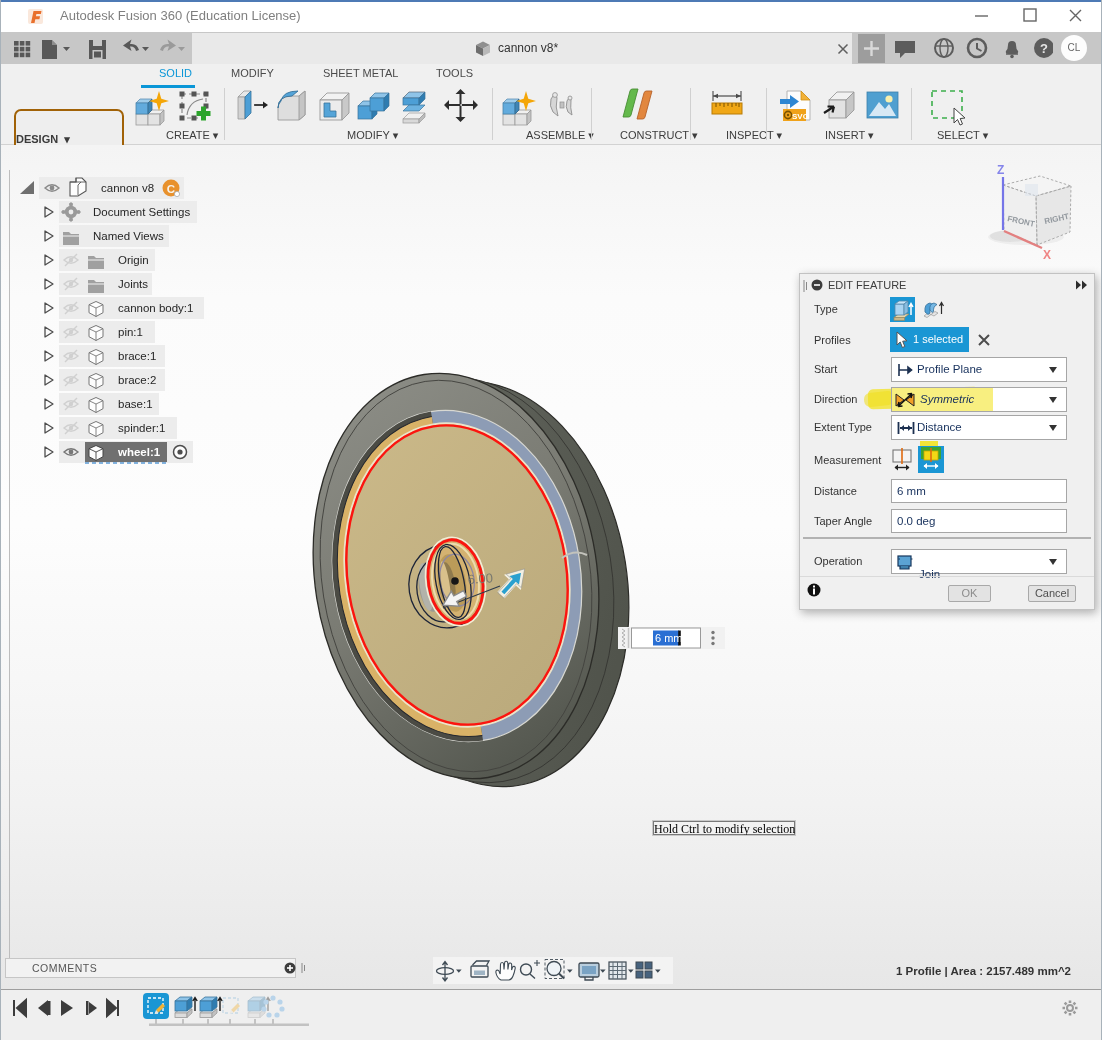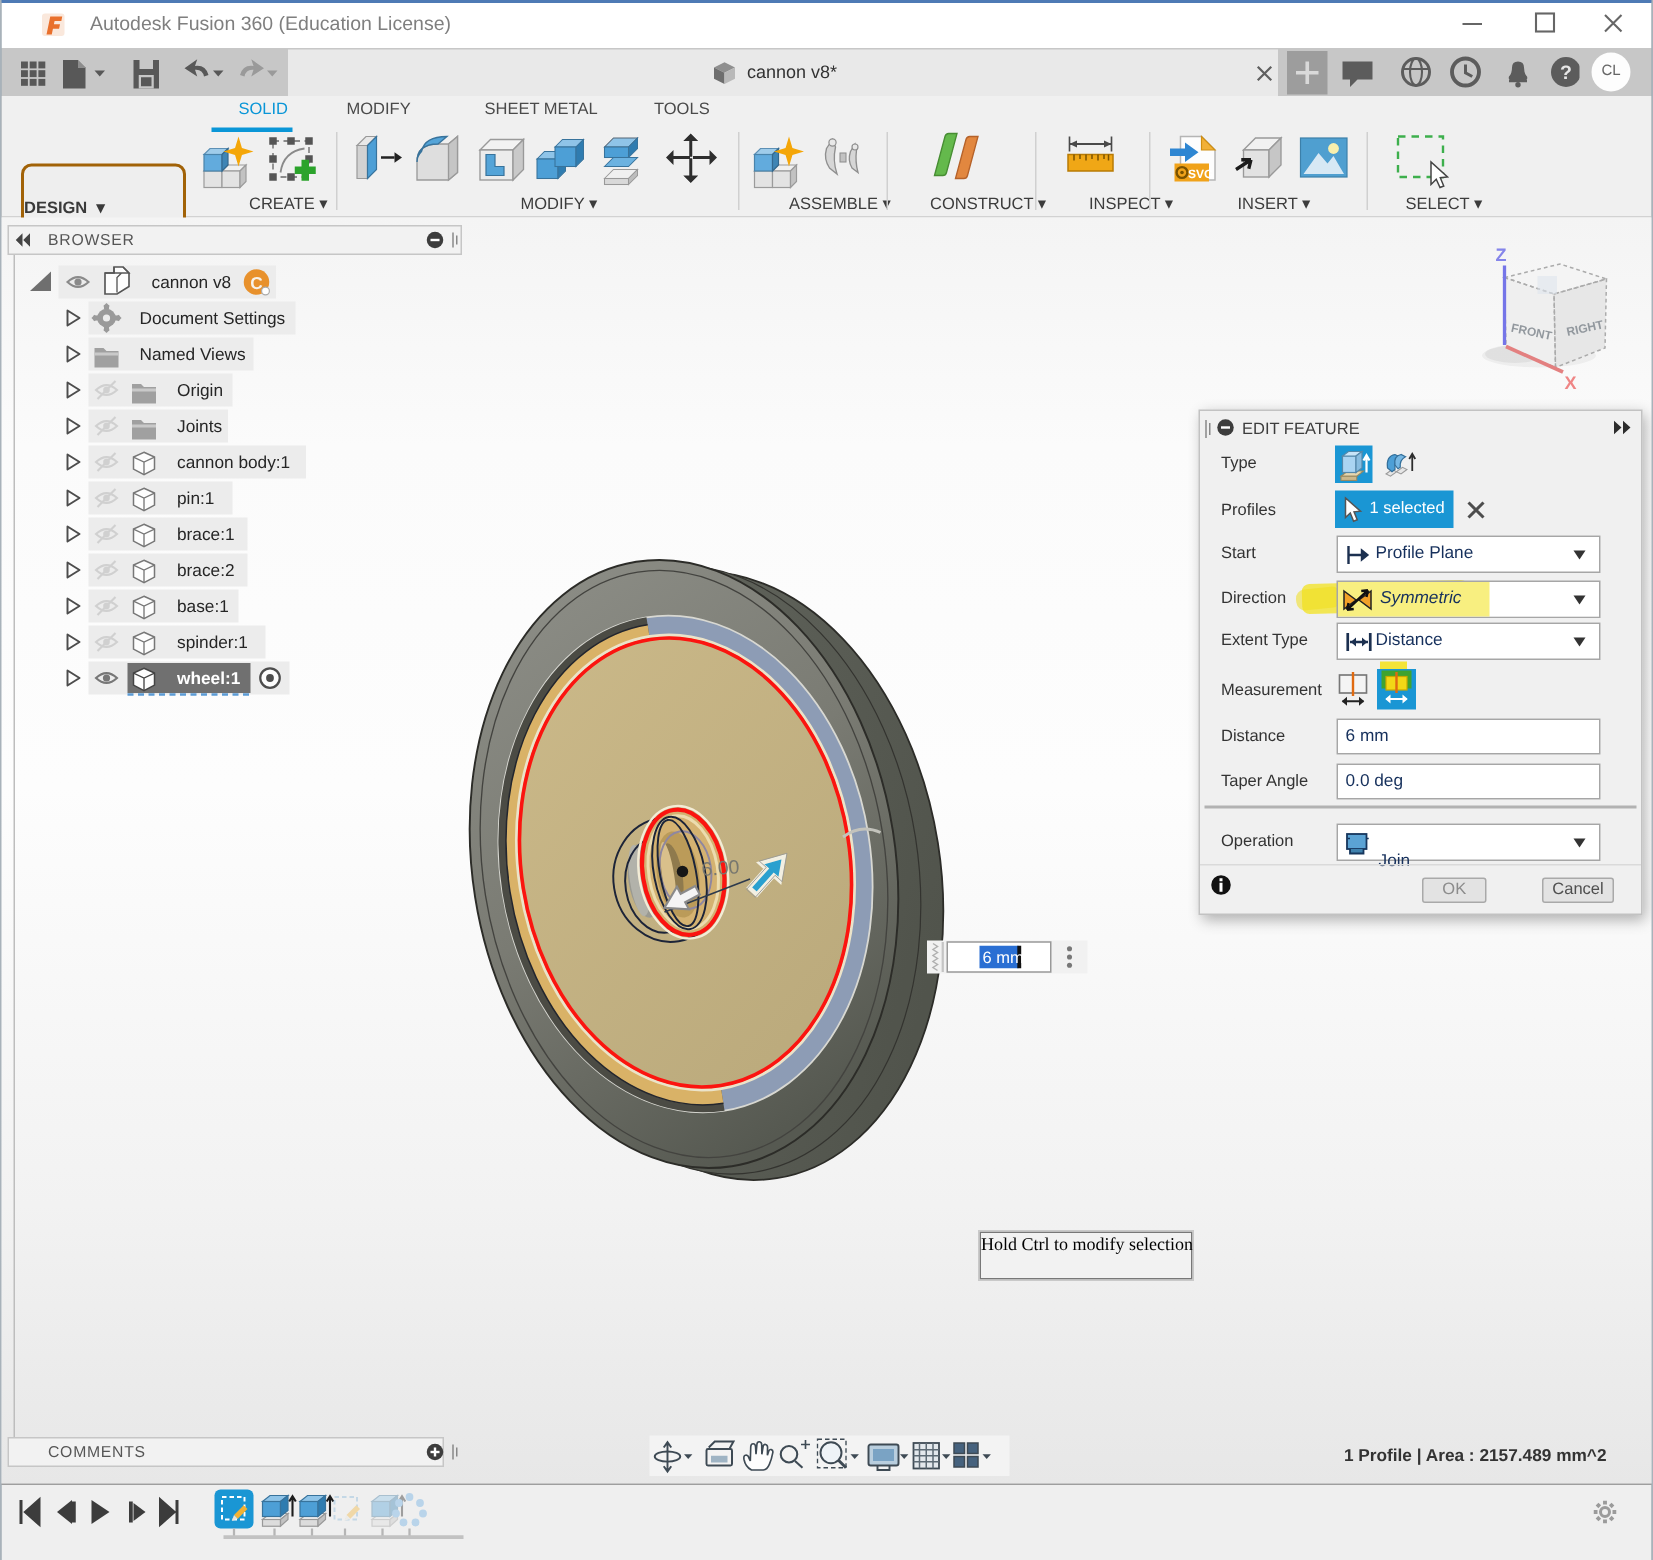--- a/index.html
+++ b/index.html
@@ -30,21 +30,21 @@
   
   #dialog { left:798px; top:128px; width:296px; height:337px; background:#f0f0f0; border:1px solid #c2c2c2; box-shadow:2px 3px 9px rgba(0,0,0,0.3); }
   .dlabel { position:absolute; left:14px; font-size:11px; color:#333; }
   .dselect { position:absolute; left:91px; width:176px; height:25px; background:#fff; border:1px solid #a6a6a6; font-size:11.5px; color:#16305c; }
   .dinput  { position:absolute; left:91px; width:176px; height:24px; background:#fff; border:1px solid #a6a6a6; font-size:11.5px; color:#16305c; line-height:22px; }
   .dcaret { position:absolute; right:8px; top:9px; width:0; height:0; border-left:4.5px solid transparent; border-right:4.5px solid transparent; border-top:6px solid #333; }
   .dbtn { position:absolute; height:17px; background:#e3e3e3; border:1px solid #a9a9a9; border-radius:2px; font-size:11px; text-align:center; line-height:15px; }
   
   #minibox { left:617px; top:482px; width:107px; height:22px; background:#f1f1f1; }
   
-  #tooltip { left:652px; top:676px; width:142px; height:32px; background:#f2f2f2; border:1px solid #787878; outline:1px solid #c9c9c9; font-family:"Liberation Serif", serif; font-size:12px; white-space:nowrap; color:#000; text-align:center; line-height:15px; }
+  #tooltip { left:652px; top:676px; width:142px; height:14px; background:#f2f2f2; border:1px solid #787878; outline:1px solid #c9c9c9; font-family:"Liberation Serif", serif; font-size:12px; white-space:nowrap; color:#000; text-align:center; line-height:15px; }
   
   #comments-head { left:4px; top:813px; width:291px; height:20px; background:#f2f2f2; border:1px solid #c6c6c6; font-size:10px; color:#555; }
   #navbar { left:432px; top:812px; width:240px; height:27px; background:#f3f3f3; }
   #status { right:30px; top:820px; font-size:11.5px; font-weight:bold; color:#333; }
   
   #timeline { left:0; top:989px; width:1102px; height:51px; background:#efefef; border-top:1px solid #9e9e9e; border-left:1px solid #9aa7b0; border-right:1px solid #9aa7b0; }
 </style>
 </head>
 <body>
   <div class="abs" id="titlebar"></div>
@@ -259,29 +259,20 @@
         <circle cx="24" cy="10" r="3.6" fill="#f8efad"></circle>
       </g>
 
       <g transform="translate(929,25)">
         <rect x="2" y="2" width="30" height="27" fill="none" stroke="#3daf4c" stroke-width="1.6" stroke-dasharray="5 4"></rect>
         <path d="M24 19 L24 34 L27.5 30.5 L30 36 L32.5 35 L30.2 29.5 L35 29 Z" fill="#fff" stroke="#444" stroke-width="1"></path>
       </g>
     </svg>
   </div>
   <div class="abs" id="canvas">
-    <div class="abs" id="browser-head">
-      <svg width="301" height="18" viewBox="0 0 301 18" style="position:absolute;left:0;top:0;">
-        <path d="M14 4.5 L9.5 9 L14 13.5 Z M9 4.5 L4.5 9 L9 13.5 Z" fill="#444"></path>
-        <text x="26" y="12.5" font-size="10.5" fill="#555" font-family="Liberation Sans" letter-spacing="0.5">BROWSER</text>
-        <circle cx="284" cy="9" r="5.5" fill="#3d3d3d"></circle>
-        <rect x="281" y="8.2" width="6" height="1.6" fill="#fff"></rect>
-        <path d="M296 4 v10 M298.5 6 v6" stroke="#888" stroke-width="1"></path>
-      </svg>
-    </div>
     <div class="abs" id="panel-edge"></div>
     <svg class="abs" style="left:274px;top:210px;" width="370" height="445" viewBox="275 355 370 445">
       <defs>
         <linearGradient id="rimg" x1="0.15" y1="0" x2="0.5" y2="1">
           <stop offset="0" stop-color="#8d8e87"></stop>
           <stop offset="0.5" stop-color="#7a7b73"></stop>
           <stop offset="1" stop-color="#565951"></stop>
         </linearGradient>
         <linearGradient id="sideg" x1="0" y1="0" x2="1" y2="0.6">
           <stop offset="0" stop-color="#6b6e66"></stop>

